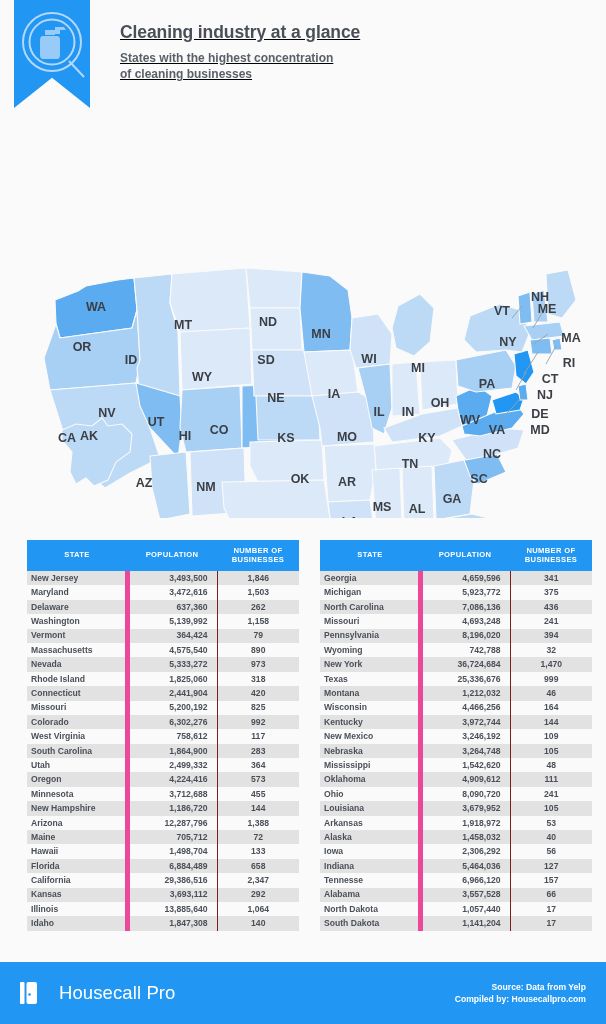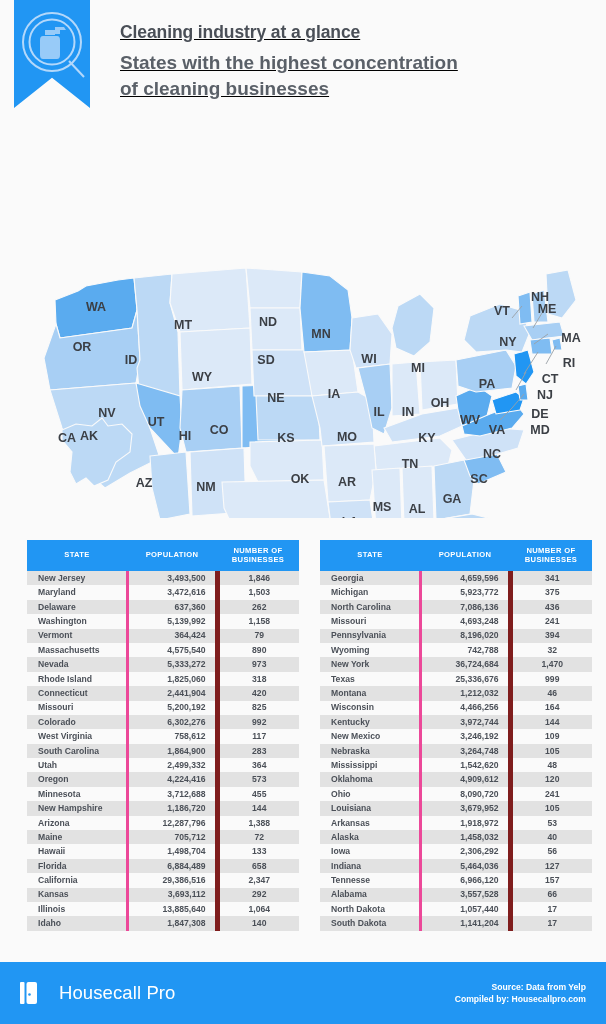--- a/index.html
+++ b/index.html
@@ -18,21 +18,21 @@
     background:#2196f3;
     clip-path:polygon(0 0,100% 0,100% 100%,50% 72%,0 100%);
   }
   .ribbon svg{position:absolute;left:0;top:0;}
   .title-block{position:absolute;left:120px;top:22px;width:460px;text-decoration:underline;}
   .title{
     font-size:17.5px;font-weight:bold;color:#4a4f57;
     letter-spacing:-0.1px;line-height:1.2;margin:0 0 7px 0;
   }
   .subtitle{
-    font-size:19px;font-weight:bold;color:#5a6068;
+    font-size:12px;font-weight:bold;color:#5a6068;
     line-height:1.35;margin:0;
   }
 
   
   .map-wrap{position:absolute;left:0;top:128px;width:606px;height:390px;}
   .map-wrap svg{display:block;}
   .st{stroke:#fafafa;stroke-width:1.1;}
   .lbl{
     font-family:"Liberation Sans",sans-serif;
     font-weight:bold;fill:#3b3f45;
@@ -55,23 +55,23 @@
   thead th.c-state{width:96px;}
   thead th.c-pop{width:86px;}
   thead th.c-biz{width:78px;}
   tbody td{
     font-size:8.6px;font-weight:bold;color:#4b5058;
     height:14.4px;padding:0 6px;line-height:1;
     white-space:nowrap;overflow:hidden;
   }
   tbody tr:nth-child(odd){background:#e2e2e2;}
   tbody tr:nth-child(even){background:#fafafa;}
-  td.c-state{text-align:left;padding-left:11px;}
-  td.c-pop{text-align:right;padding-right:9px;border-left:3px solid #ec4899;}
-  td.c-biz{text-align:center;border-left:5px solid #7f1d1d;}
+  td.c-state{text-align:left;padding-left:4px;}
+  td.c-pop{text-align:right;padding-right:9px;border-left:5px solid #ec4899;}
+  td.c-biz{text-align:center;border-left:1px solid #7f1d1d;}
 
   
   .footer{
     position:absolute;left:0;bottom:0;width:606px;height:62px;
     background:#2196f3;color:#ffffff;
   }
   .brand{
     position:absolute;left:20px;top:50%;transform:translateY(-50%);
     display:flex;align-items:center;gap:22px;
   }
@@ -452,21 +452,21 @@
               <td class="c-biz">105</td>
             </tr>
             <tr>
               <td class="c-state">Mississippi</td>
               <td class="c-pop">1,542,620</td>
               <td class="c-biz">48</td>
             </tr>
             <tr>
               <td class="c-state">Oklahoma</td>
               <td class="c-pop">4,909,612</td>
-              <td class="c-biz">120</td>
+              <td class="c-biz">111</td>
             </tr>
             <tr>
               <td class="c-state">Ohio</td>
               <td class="c-pop">8,090,720</td>
               <td class="c-biz">241</td>
             </tr>
             <tr>
               <td class="c-state">Louisiana</td>
               <td class="c-pop">3,679,952</td>
               <td class="c-biz">105</td>

